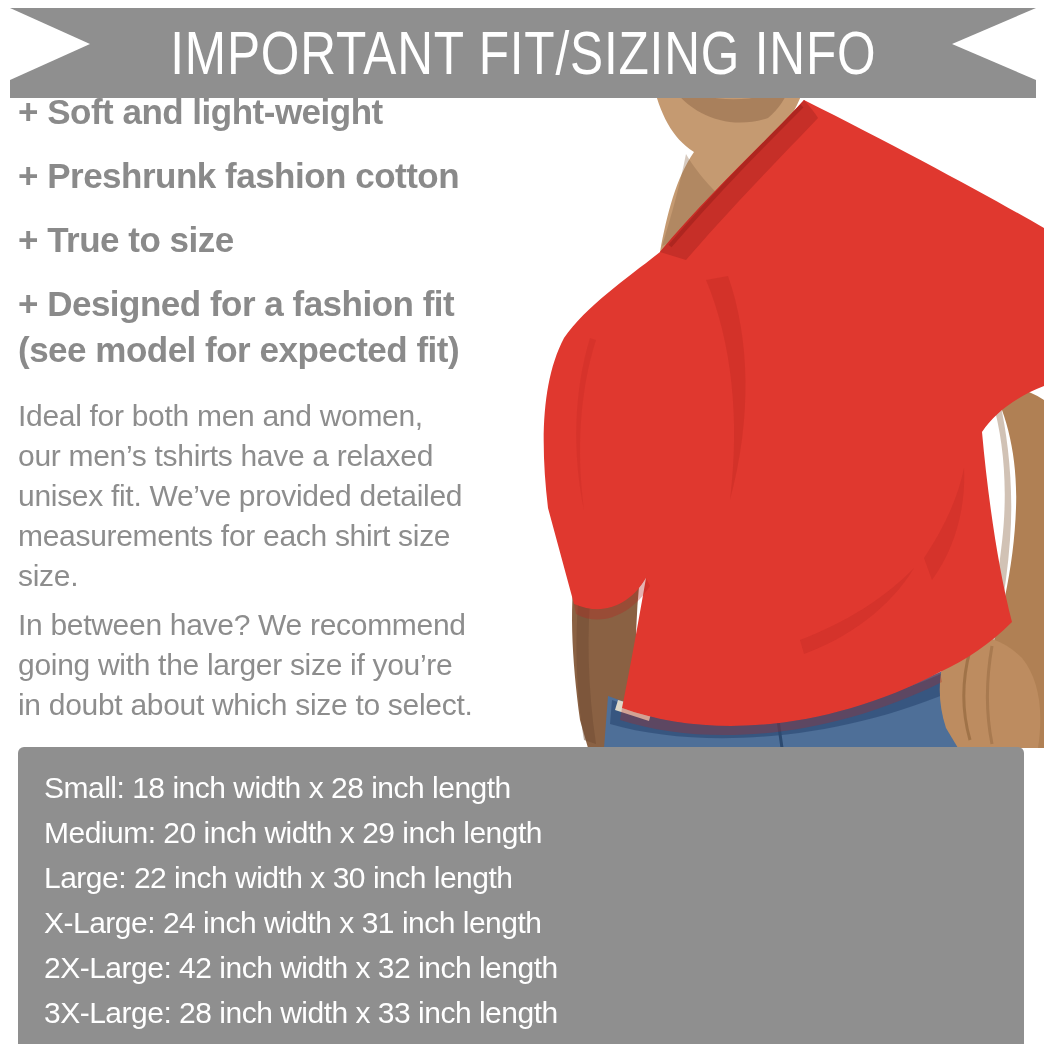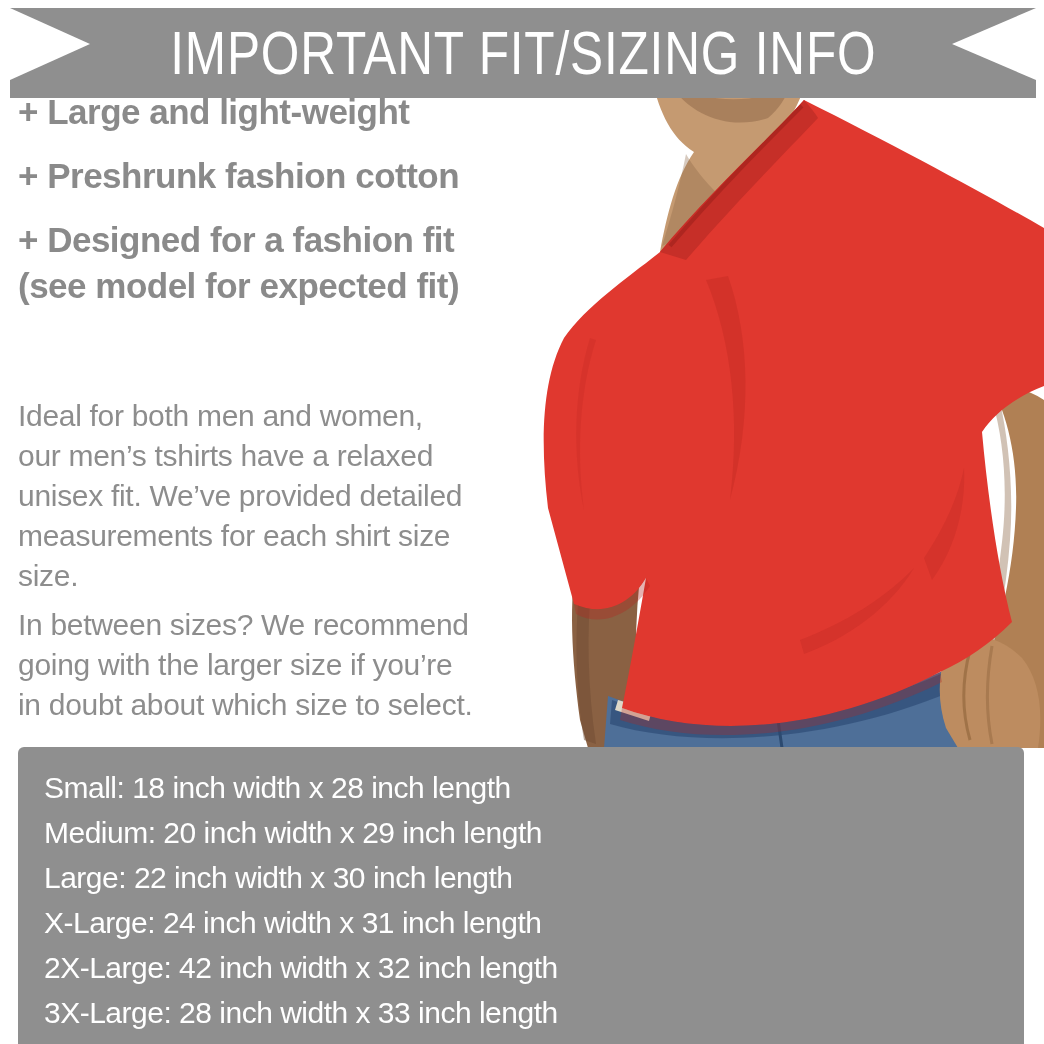--- a/index.html
+++ b/index.html
@@ -46,36 +46,37 @@
 
 <div class="page">
 
   <div class="banner">
     <div class="notch notch-left"></div>
     <div class="notch notch-right"></div>
     <span class="banner-title">IMPORTANT FIT/SIZING INFO</span>
   </div>
 
   <div class="features">
-    <div class="feature">+ Large and light-weight</div>
+    <div class="feature">+ Soft and light-weight</div>
     <div class="feature">+ Preshrunk fashion cotton</div>
+    <div class="feature">+ True to size</div>
     <div class="feature">+ Designed for a fashion fit</div>
     <div class="feature-sub">(see model for expected fit)</div>
   </div>
 
   <div class="paragraphs">
     <div class="para">
       <div class="para-line">Ideal for both men and women,</div>
       <div class="para-line">our men’s tshirts have a relaxed</div>
       <div class="para-line">unisex fit. We’ve provided detailed</div>
       <div class="para-line">measurements for each shirt size</div>
       <div class="para-line">size.</div>
     </div>
     <div class="para">
-      <div class="para-line">In between sizes? We recommend</div>
+      <div class="para-line">In between have? We recommend</div>
       <div class="para-line">going with the larger size if you’re</div>
       <div class="para-line">in doubt about which size to select.</div>
     </div>
   </div>
 
   <svg class="photo" viewBox="0 0 544 668" xmlns="http://www.w3.org/2000/svg">
 
     <g>
       <path d="M152,0 C160,34 172,58 194,72 C176,98 167,134 160,172 L274,120 C266,96 270,68 282,50 C294,34 302,16 306,0 Z" fill="#c59a71"></path>
       <path fill="#8d6647" opacity="0.5" d="M170,4 C192,38 232,50 268,38 C278,30 286,18 290,6 C252,26 205,22 170,4 Z"></path>

